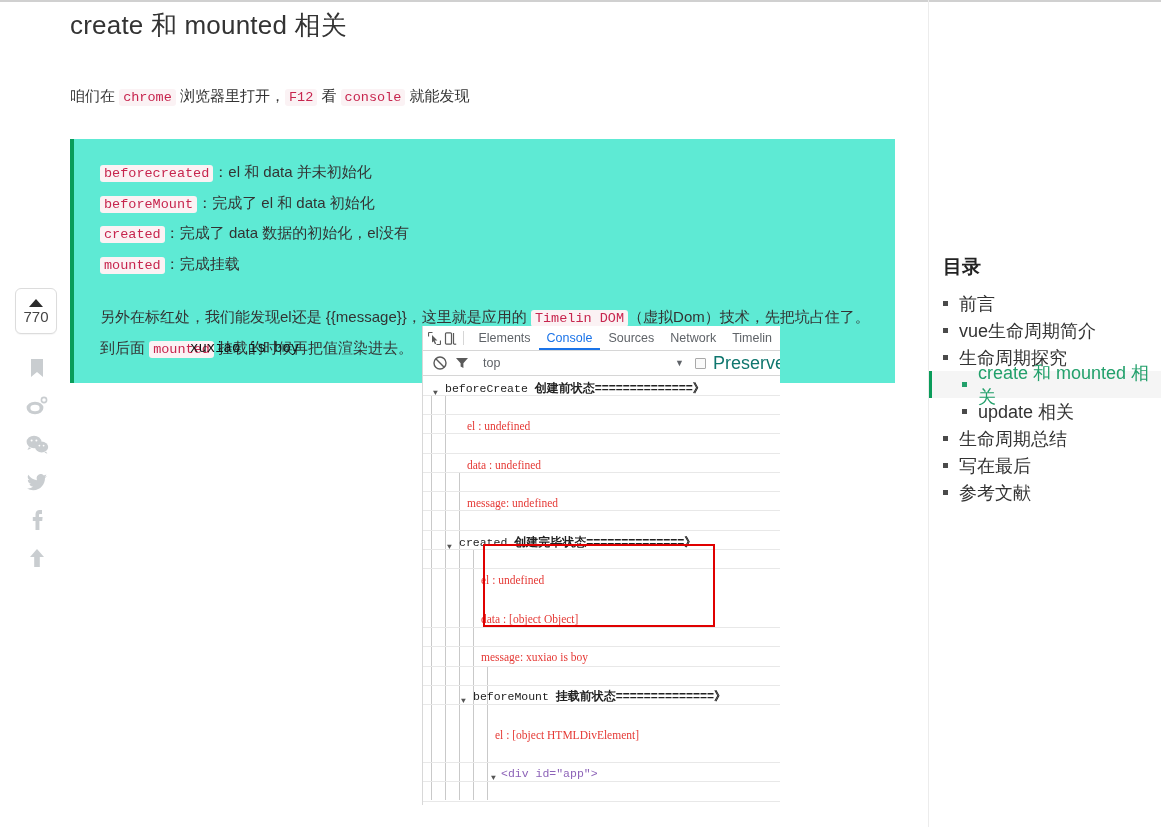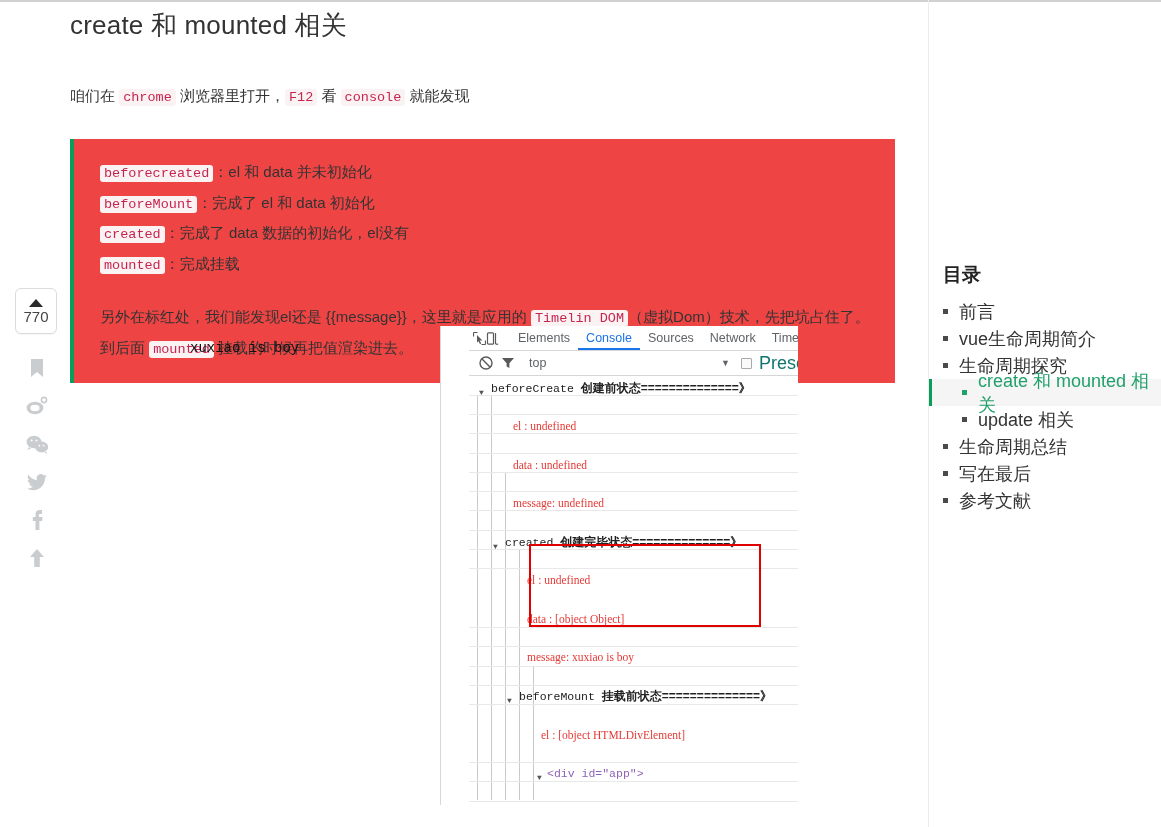--- a/index.html
+++ b/index.html
@@ -54,44 +54,43 @@
   p.lead {
     font-size: 15px; color: #333; margin: 40px 0 0 0; line-height: 1.7;
   }
   code.inline {
     font-family: "Liberation Mono", monospace;
     color: #c7254e; background: #fbf2f4;
     padding: 1px 4px; border-radius: 3px; font-size: 13.5px;
   }
   blockquote.note {
     margin: 29px 0 0 0; padding: 18px 22px 20px 26px;
-    background: #ef4444; border-left: 4px solid #0a9c5a;
+    background: #5eead4; border-left: 4px solid #0a9c5a;
     width: 825px;
   }
   blockquote.note .ln {
     font-size: 15px; color: #333; line-height: 2.05; margin: 0;
   }
   blockquote.note .gap { height: 22px; }
 
   
   .demo-out {
     position: absolute; left: 190px; top: 340px;
     font-family: "Liberation Mono", monospace;
     font-size: 14px; color: #111;
   }
 
   
   #devtools {
-    position: absolute; left: 440px; top: 326px;
+    position: absolute; left: 422px; top: 326px;
     width: 358px; height: 479px;
     background: #fff;
     border-left: 1px solid #d8d8d8;
     overflow: hidden;
     font-family: "Liberation Sans", sans-serif;
-    padding-left: 28px;
   }
   .dt-tabbar {
     height: 25px; border-bottom: 1px solid #d6d6d6;
     display: flex; align-items: center; padding-left: 4px;
     background: #fff;
   }
   .dt-tool { width: 22px; height: 20px; display: flex;
     align-items: center; justify-content: center; color: #5a5a5a; }
   .dt-sep { width: 1px; height: 14px; background: #d6d6d6; margin: 0 7px 0 4px; }
   .dt-tab {
@@ -129,21 +128,21 @@
   .guide { position: absolute; width: 1px; background: #c9c9c9; }
   .hline { position: absolute; left: 0; width: 358px; height: 1px; background: #e8e8e8; }
   .redbox { position: absolute; border: 2px solid #e00000; }
   .prompt { position: absolute; color: #1a73e8; font-size: 13px; }
 
   
   #toc-divider { position: absolute; left: 928px; top: 0; width: 1px;
     height: 827px; background: #ececec; }
   #toc { position: absolute; left: 929px; top: 250px; width: 232px; }
   .toc-title { font-size: 19px; color: #222; font-weight: bold;
-    margin: 12px 0 10px 14px; }
+    margin: 4px 0 10px 14px; }
   .toc-item { display: flex; align-items: center; height: 27px;
     padding-left: 14px; font-size: 18px; color: #333; }
   .toc-item .bullet { width: 5px; height: 5px; background: #4a4a4a;
     margin-right: 11px; flex: 0 0 auto; }
   .toc-item.sub { padding-left: 33px; }
   .toc-item.active { background: #f5f5f5; color: #22a06b;
     border-left: 3px solid #0a9c5a; padding-left: 30px; }
   .toc-item.active .bullet { background: #22a06b; }
 </style>
 </head>

